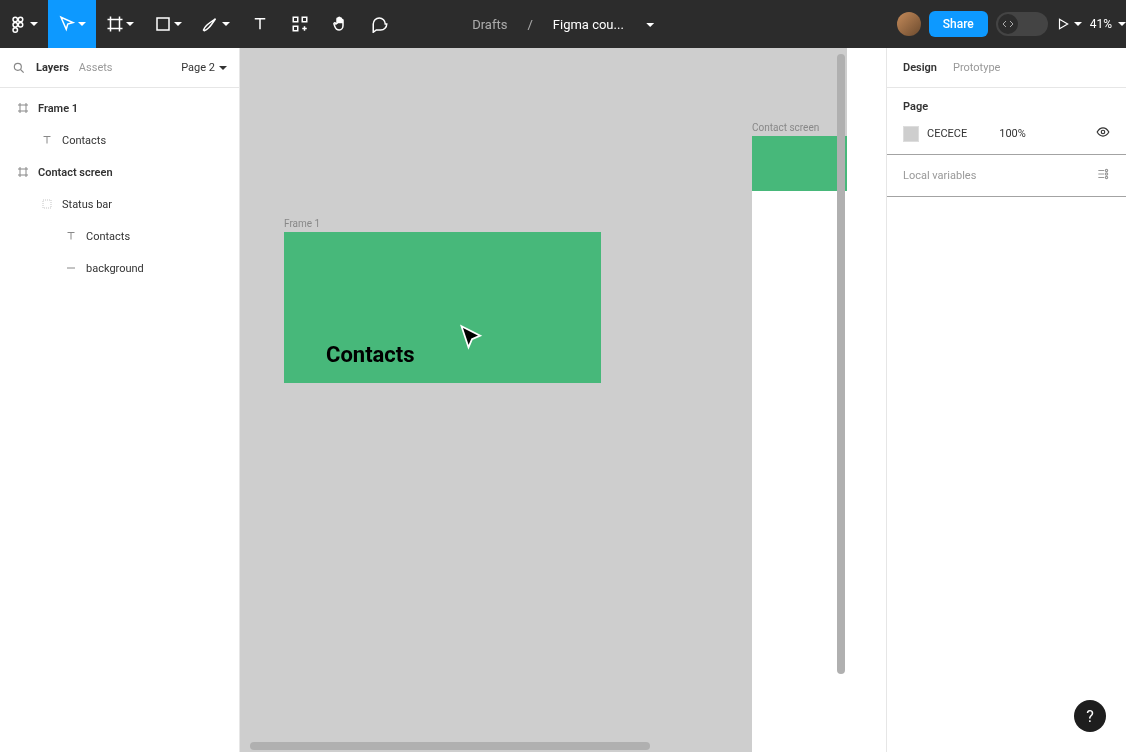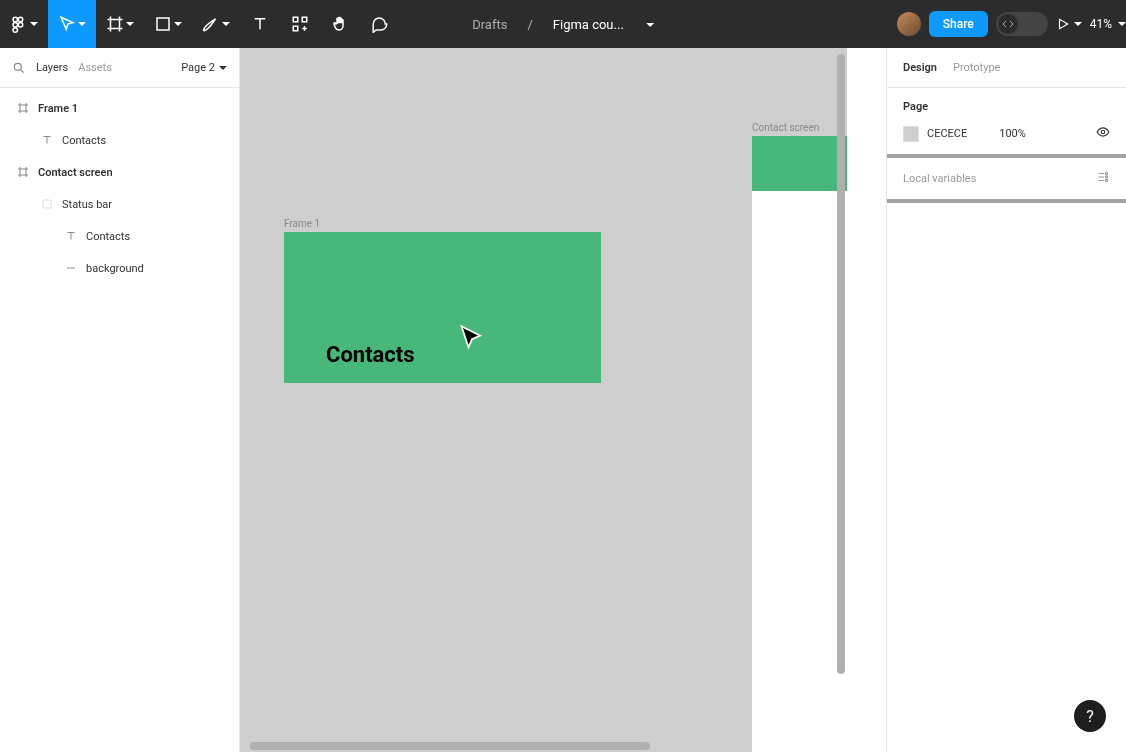--- a/index.html
+++ b/index.html
@@ -44,21 +44,21 @@
   .left-panel {
     width: 240px; border-right: 1px solid #e6e6e6; background: #fff;
     display:flex; flex-direction:column; font-size:11px; color:#333;
   }
   .lp-top {
     height: 40px; display:flex; align-items:center; padding: 0 12px; gap:10px;
     border-bottom: 1px solid #e6e6e6;
   }
   .lp-top .search-ic { color:#888; display:flex; }
   .lp-tab { cursor:pointer; font-size:11px; }
-  .lp-tab.active { font-weight:400; color:#333; }
+  .lp-tab.active { font-weight:700; color:#333; }
   .lp-tab.inactive { color:#999; }
   .lp-page { margin-left:auto; display:flex; align-items:center; gap:4px; cursor:pointer; font-size:11px; color:#333; }
 
   .layer-tree { padding-top:4px; }
   .layer-row {
     height: 32px; display:flex; align-items:center; gap:8px;
     padding-left: 16px; cursor:pointer; font-size:11px; color:#333;
   }
   .layer-row.bold { font-weight:600; }
   .layer-row.indent-1 { padding-left: 40px; }
@@ -101,21 +101,21 @@
   .right-panel {
     width: 240px; border-left:1px solid #e6e6e6; background:#fff;
     font-size:11px; color:#333; display:flex; flex-direction:column;margin-left:39px;
   }
   .rp-tabs {
     height:40px; display:flex; align-items:center; gap:16px; padding:0 16px;
     border-bottom:1px solid #e6e6e6;
   }
   .rp-tab.active { font-weight:600; }
   .rp-tab.inactive { color:#999; }
-  .rp-section { padding:12px 16px; border-bottom:4px solid #a3a3a3; }
+  .rp-section { padding:12px 16px; border-bottom:1px solid #a3a3a3; }
   .rp-section .row { display:flex; align-items:center; justify-content:space-between; }
   .rp-section .title { font-weight:600; color:#333; font-size:11px; }
   .rp-section .muted { color:#999; }
   .color-row { display:flex; align-items:center; gap:8px; margin-top:12px; }
   .swatch { width:16px; height:16px; background:#cecece; border:1px solid #ddd; }
   .opacity { margin-left:24px; }
   .eye { margin-left:auto; color:#333; cursor:pointer; }
   .rp-plus { color:#999; cursor:pointer; }
 
   .help-fab {

